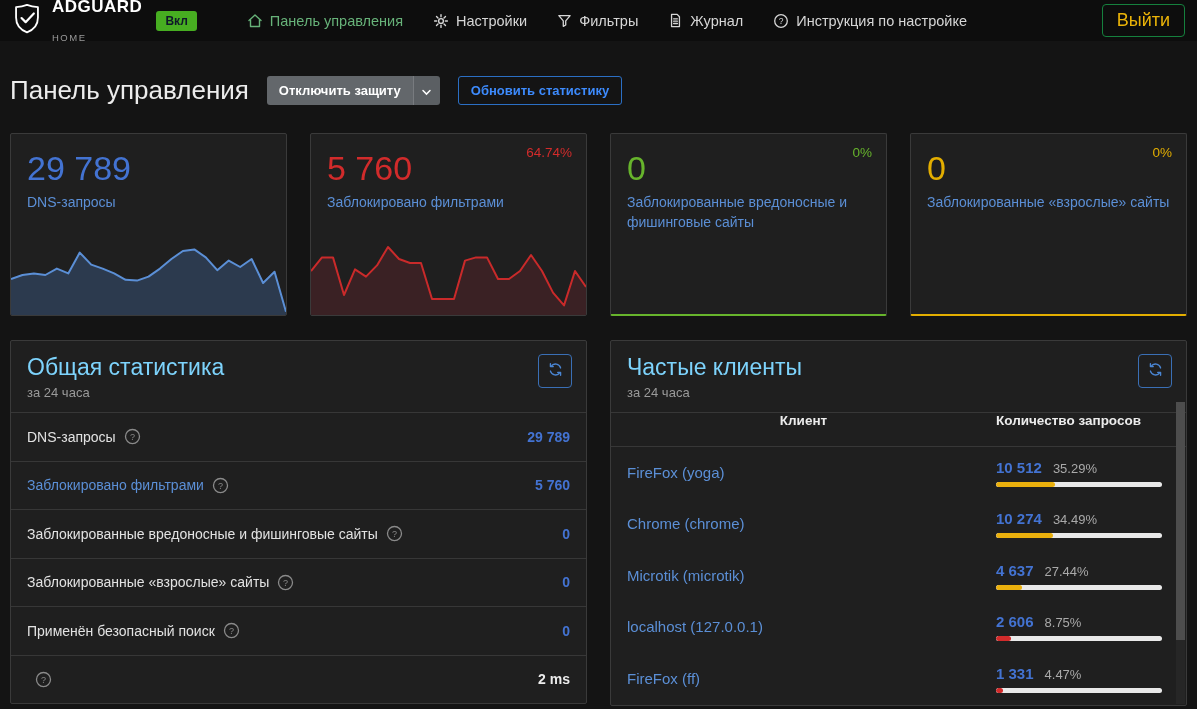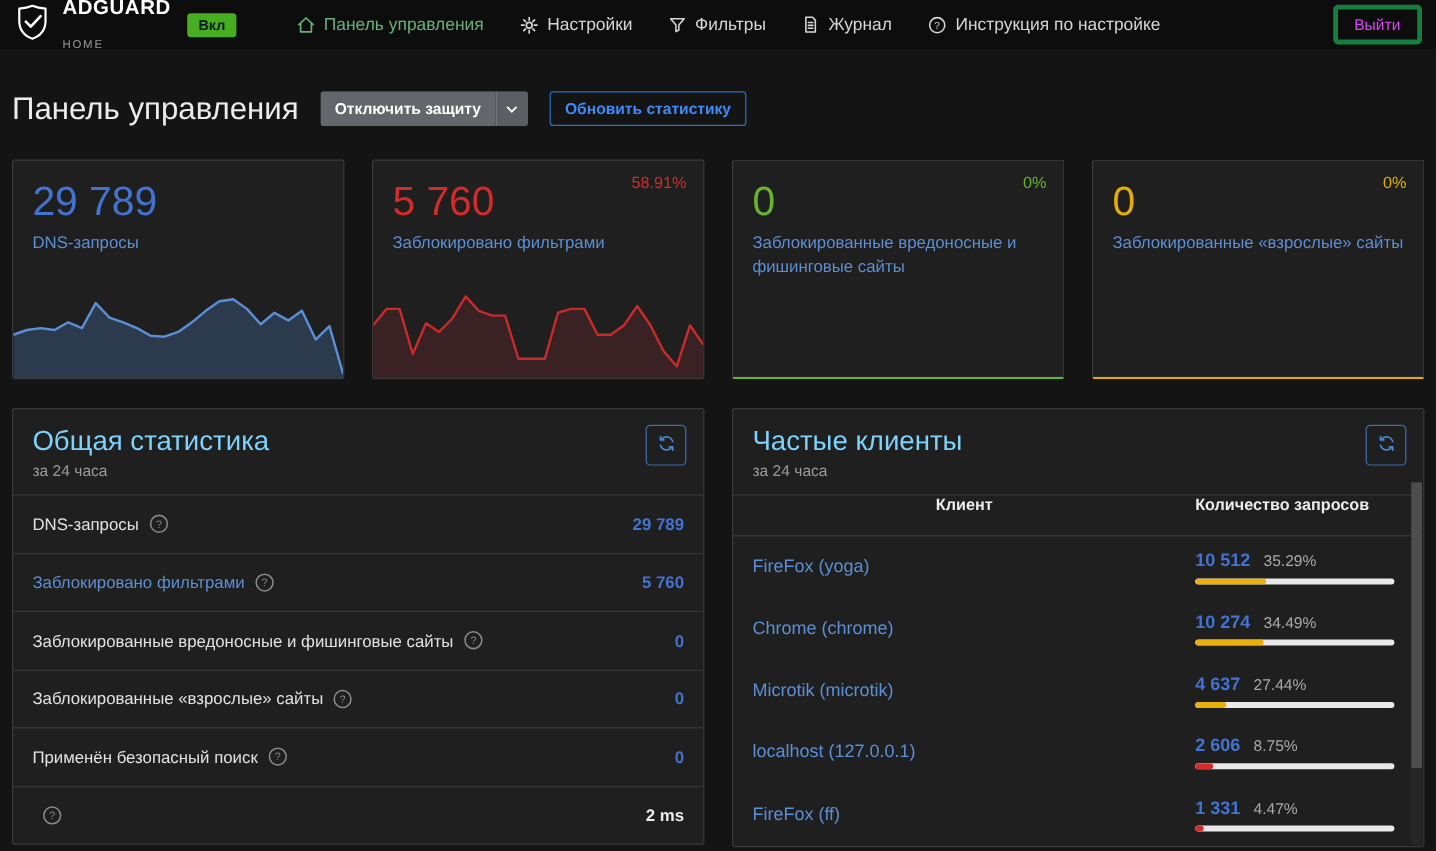--- a/index.html
+++ b/index.html
@@ -10,21 +10,21 @@
   .navbar { height:41px; background:#0d0d0d; display:flex; align-items:center; padding:0 12px; }
   .brand { display:flex; align-items:center; gap:10px; }
   .brand-text { display:flex; flex-direction:column; line-height:1; }
   .brand-title { font-size:17px; font-weight:bold; letter-spacing:.5px; color:#fff; }
   .brand-sub { font-size:9.5px; letter-spacing:1.5px; color:#9a9a9a; margin-top:18px; }
   .status-badge { margin-left:14px; background:#47ad21; color:#0f172a; font-size:12px; font-weight:bold; padding:3px 9px; border-radius:3px;text-align:right; }
   .nav-menu { display:flex; align-items:center; gap:30px; margin-left:50px; }
   .nav-item { display:flex; align-items:center; gap:7px; font-size:14.5px; color:#d6d6d6; cursor:pointer; }
   .nav-item.active { color:#67b279; }
   .nav-item svg { display:block; }
-  .logout-btn { margin-left:auto; border:4px solid #15803d; border-radius:4px; padding:5px 14px; font-size:13px; color:#d946ef; background:transparent; cursor:pointer; }
+  .logout-btn { margin-left:auto; border:1px solid #15803d; border-radius:4px; padding:5px 14px; font-size:18px; color:#eab308; background:transparent; cursor:pointer; }
 
   
   .main { padding:0 10px; }
   .page-header { margin-top:34px; display:flex; align-items:center; gap:18px; }
   .page-title { font-size:26px; font-weight:400; color:#ececec; }
   .split-btn { display:flex; height:29px; border-radius:3px; overflow:hidden; cursor:pointer;justify-content:space-between; }
   .split-main { background:#63676b; color:#fff; font-size:13px; font-weight:bold; display:flex; align-items:center; padding:0 12px; }
   .split-caret { background:#5b5f63; width:27px; display:flex; align-items:center; justify-content:center; border-left:1px solid rgba(255,255,255,.18); }
   .outline-btn { height:29px; border:1px solid #2b6fc4; color:#3d8bfd; background:transparent; font-size:13px; font-weight:bold; padding:0 12px; border-radius:3px; cursor:pointer; font-family:inherit; }
 
@@ -159,21 +159,21 @@
       <div class="card-value" style="color: rgb(67, 115, 210);">29 789</div>
       <div class="card-label">DNS-запросы</div>
       <div class="card-chart">
           <svg viewBox="0 0 100 40" preserveAspectRatio="none">
             <polygon points="0.00,22.00 4.17,20.00 8.33,19.20 12.50,20.00 16.67,16.80 20.83,19.20 25.00,8.80 29.17,14.80 33.33,16.80 37.50,19.20 41.67,22.40 45.83,22.80 50.00,20.80 54.17,16.80 58.33,12.00 62.50,8.00 66.67,7.20 70.83,11.20 75.00,17.60 79.17,12.80 83.33,16.00 87.50,12.00 91.67,24.00 95.83,18.40 100.00,38.40 100,40 0,40" fill="#2c3a4e"></polygon>
             <polyline points="0.00,22.00 4.17,20.00 8.33,19.20 12.50,20.00 16.67,16.80 20.83,19.20 25.00,8.80 29.17,14.80 33.33,16.80 37.50,19.20 41.67,22.40 45.83,22.80 50.00,20.80 54.17,16.80 58.33,12.00 62.50,8.00 66.67,7.20 70.83,11.20 75.00,17.60 79.17,12.80 83.33,16.00 87.50,12.00 91.67,24.00 95.83,18.40 100.00,38.40" fill="none" stroke="#5b8fd6" stroke-width="2" vector-effect="non-scaling-stroke" stroke-linejoin="round"></polyline>
           </svg>
         </div>
     </div>
     <div class="card">
-      <div class="card-pct" style="color: rgb(210, 43, 43);">58.91%</div>
+      <div class="card-pct" style="color: rgb(210, 43, 43);">64.74%</div>
       <div class="card-value" style="color: rgb(210, 43, 43);">5 760</div>
       <div class="card-label">Заблокировано фильтрами</div>
       <div class="card-chart">
           <svg viewBox="0 0 100 40" preserveAspectRatio="none">
             <polygon points="0.00,18.00 4.00,11.20 8.00,11.20 12.00,30.00 16.00,17.20 20.00,20.80 24.00,15.20 28.00,6.00 32.00,12.00 36.00,14.00 40.00,14.00 44.00,32.00 48.00,32.00 52.00,32.00 56.00,12.80 60.00,11.20 64.00,11.20 68.00,22.00 72.00,22.00 76.00,18.00 80.00,10.00 84.00,18.00 88.00,28.80 92.00,35.20 96.00,18.00 100.00,26.00 100,40 0,40" fill="#3a2124"></polygon>
             <polyline points="0.00,18.00 4.00,11.20 8.00,11.20 12.00,30.00 16.00,17.20 20.00,20.80 24.00,15.20 28.00,6.00 32.00,12.00 36.00,14.00 40.00,14.00 44.00,32.00 48.00,32.00 52.00,32.00 56.00,12.80 60.00,11.20 64.00,11.20 68.00,22.00 72.00,22.00 76.00,18.00 80.00,10.00 84.00,18.00 88.00,28.80 92.00,35.20 96.00,18.00 100.00,26.00" fill="none" stroke="#c92a2a" stroke-width="2" vector-effect="non-scaling-stroke" stroke-linejoin="round"></polyline>
           </svg>
         </div>
     </div>
     <div class="card accent-bottom" style="border-bottom-color: rgb(103, 180, 44);">

